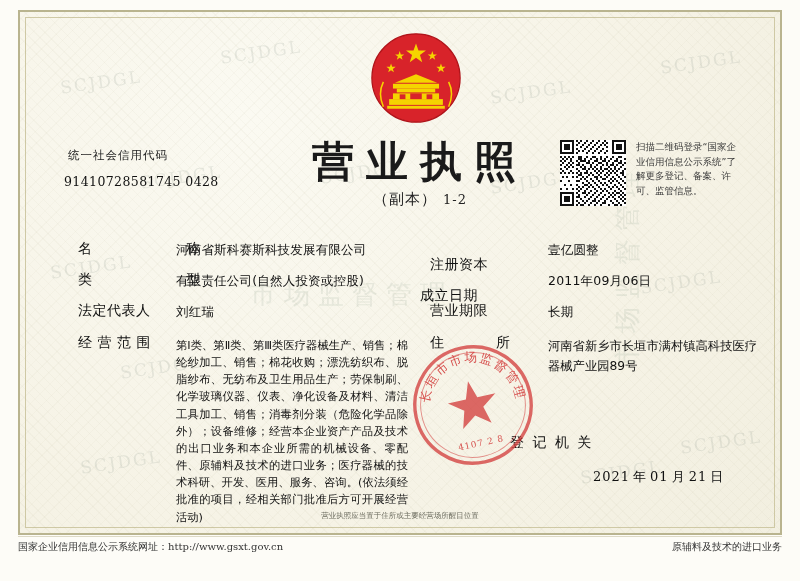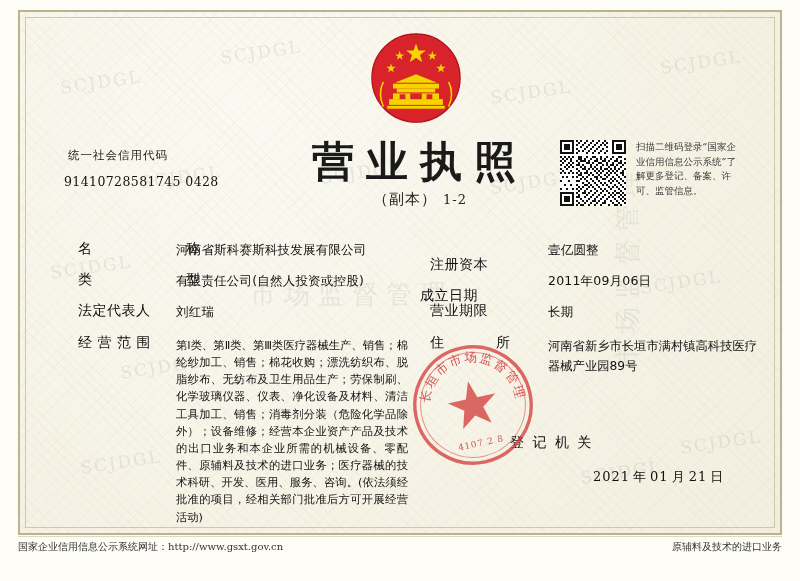--- a/index.html
+++ b/index.html
@@ -665,20 +665,21 @@
         </text>
         <text x="65" y="108" font-size="9" fill="#cf2a2a" text-anchor="middle" font-family="'DejaVu Serif','Liberation Serif',serif" letter-spacing="1">4107 2 8</text>
       </svg>
     </div>
 
     <div class="date-row">
       <span class="num">2021</span><span>年</span><span class="num">01</span><span>月</span><span class="num">21</span><span>日</span>
     </div>
 
     <div class="cert-footer">
+      <div>营业执照应当置于住所或主要经营场所醒目位置</div>
     </div>
   </div>
 
   <div class="divider-line"></div>
 
   <div class="page-footer">
     <div>
       <span>国家企业信用信息公示系统网址：</span><span class="url">http://www.gsxt.gov.cn</span>
     </div>
     <div>原辅料及技术的进口业务</div>

